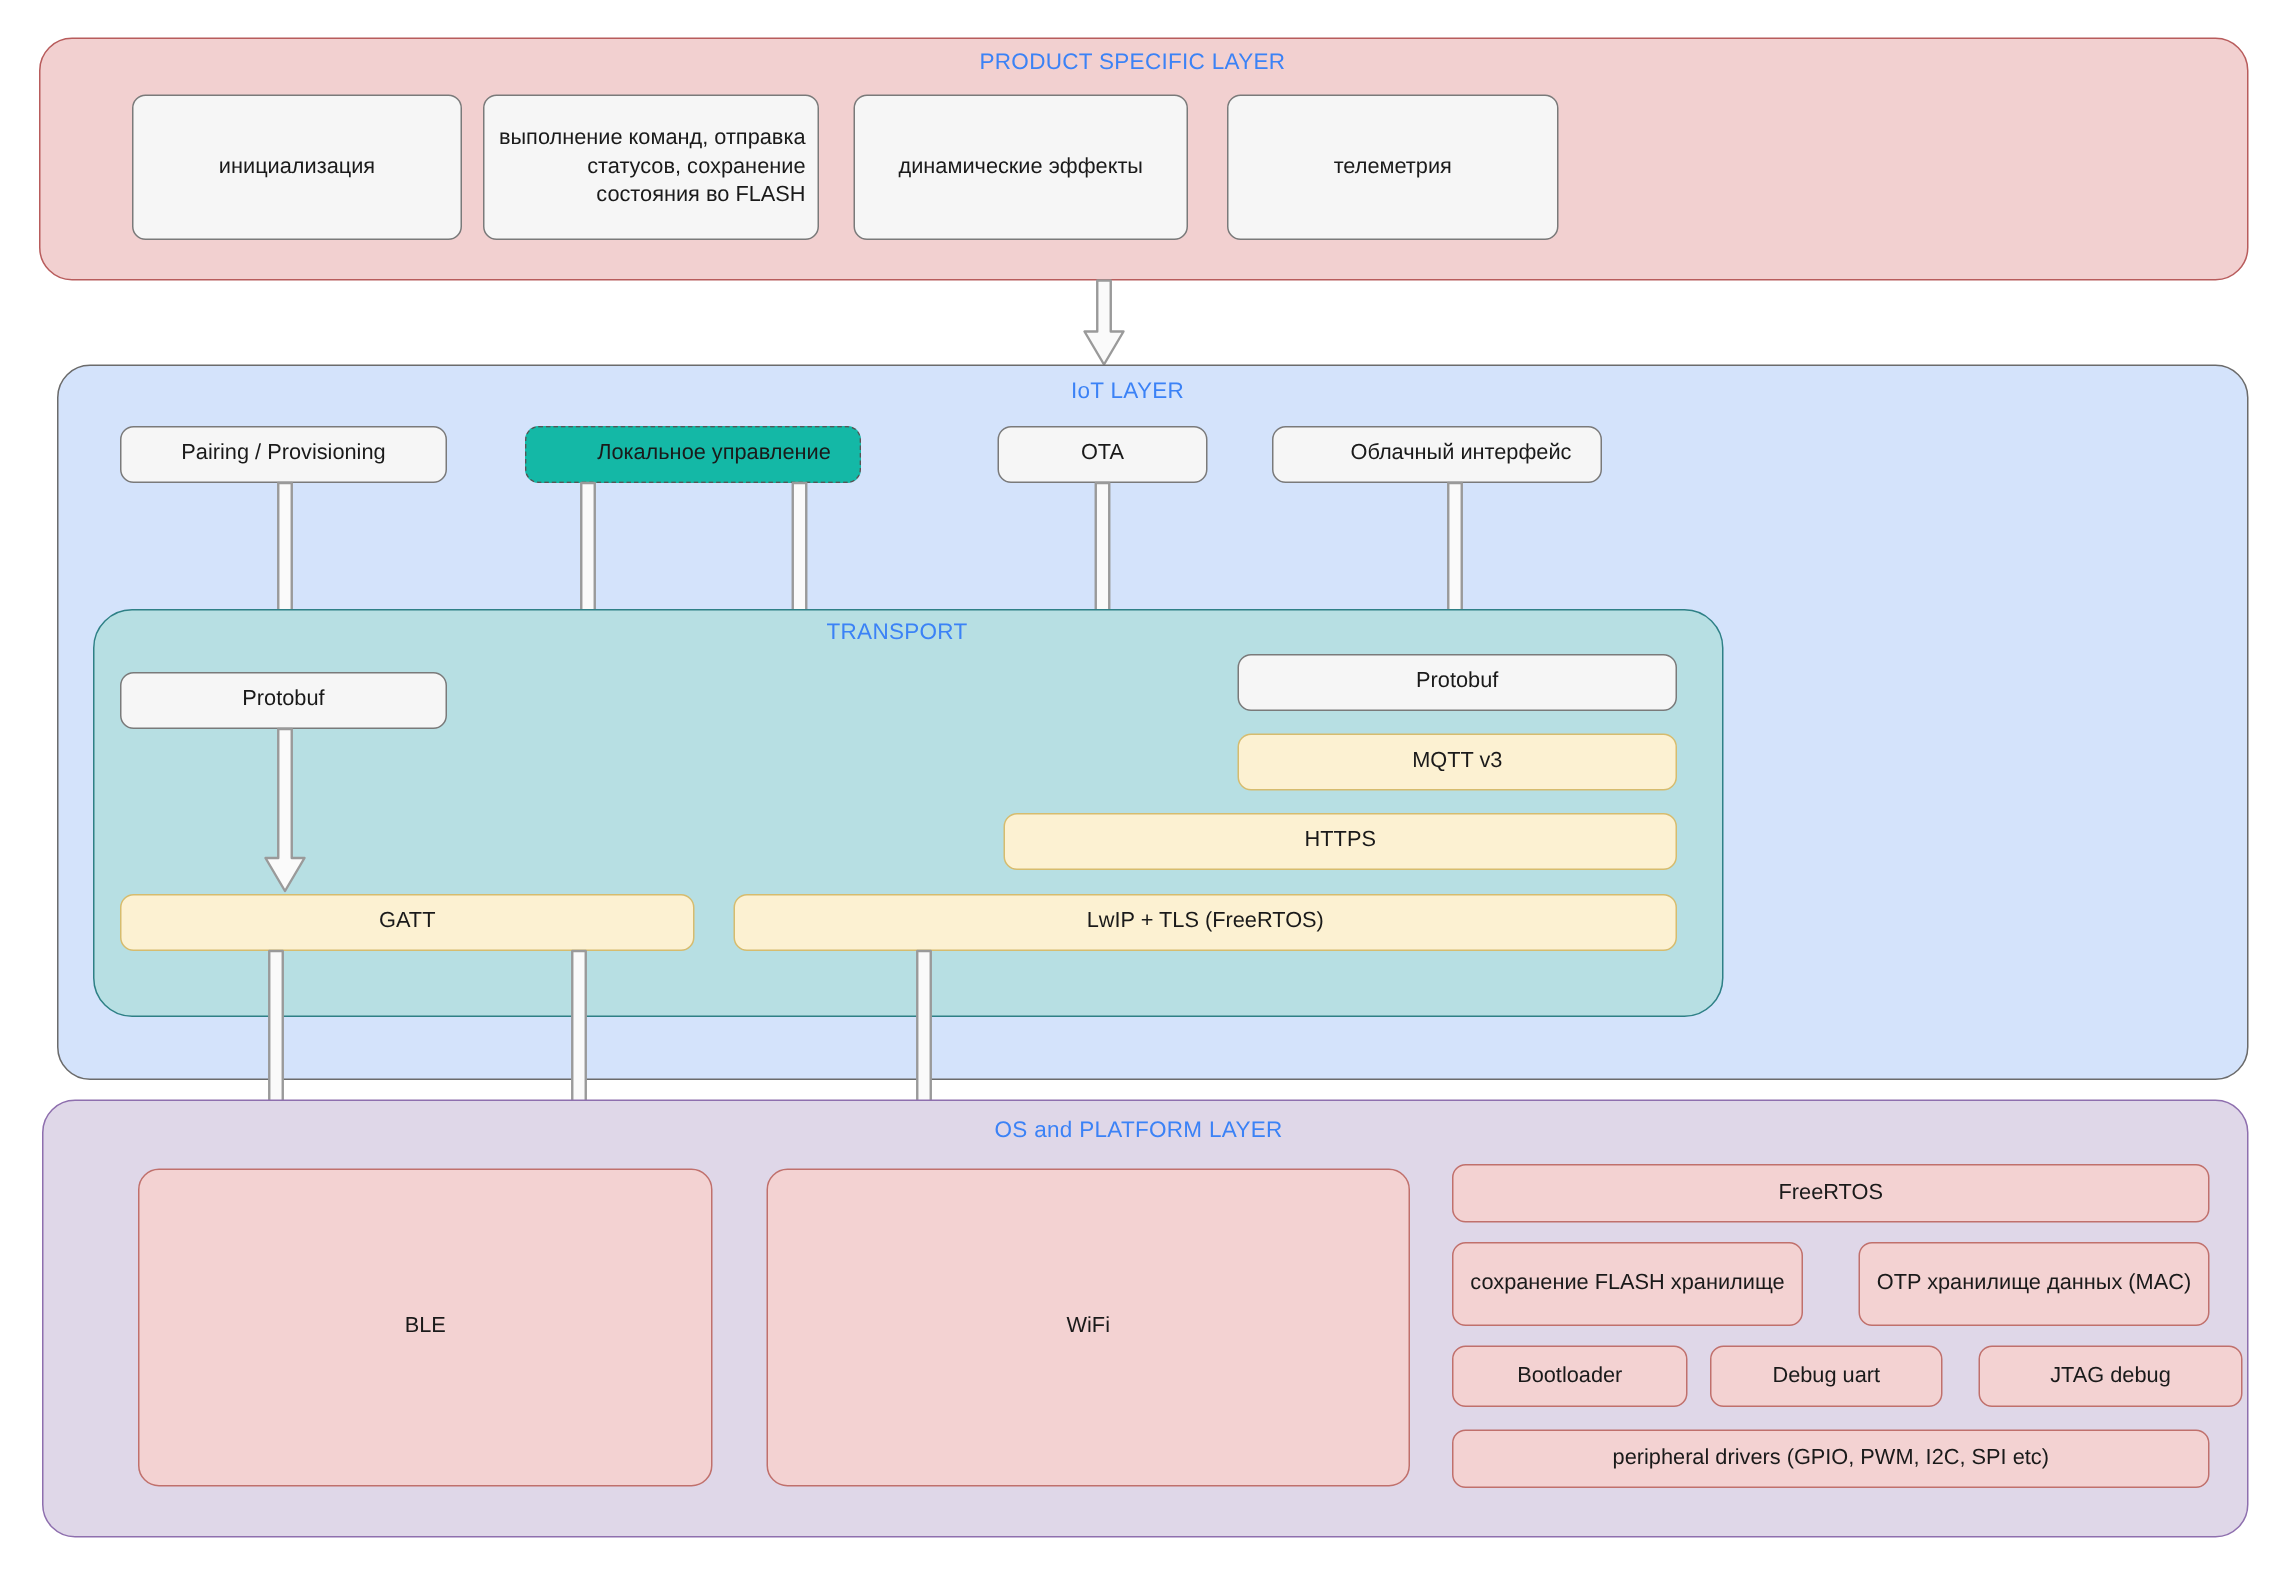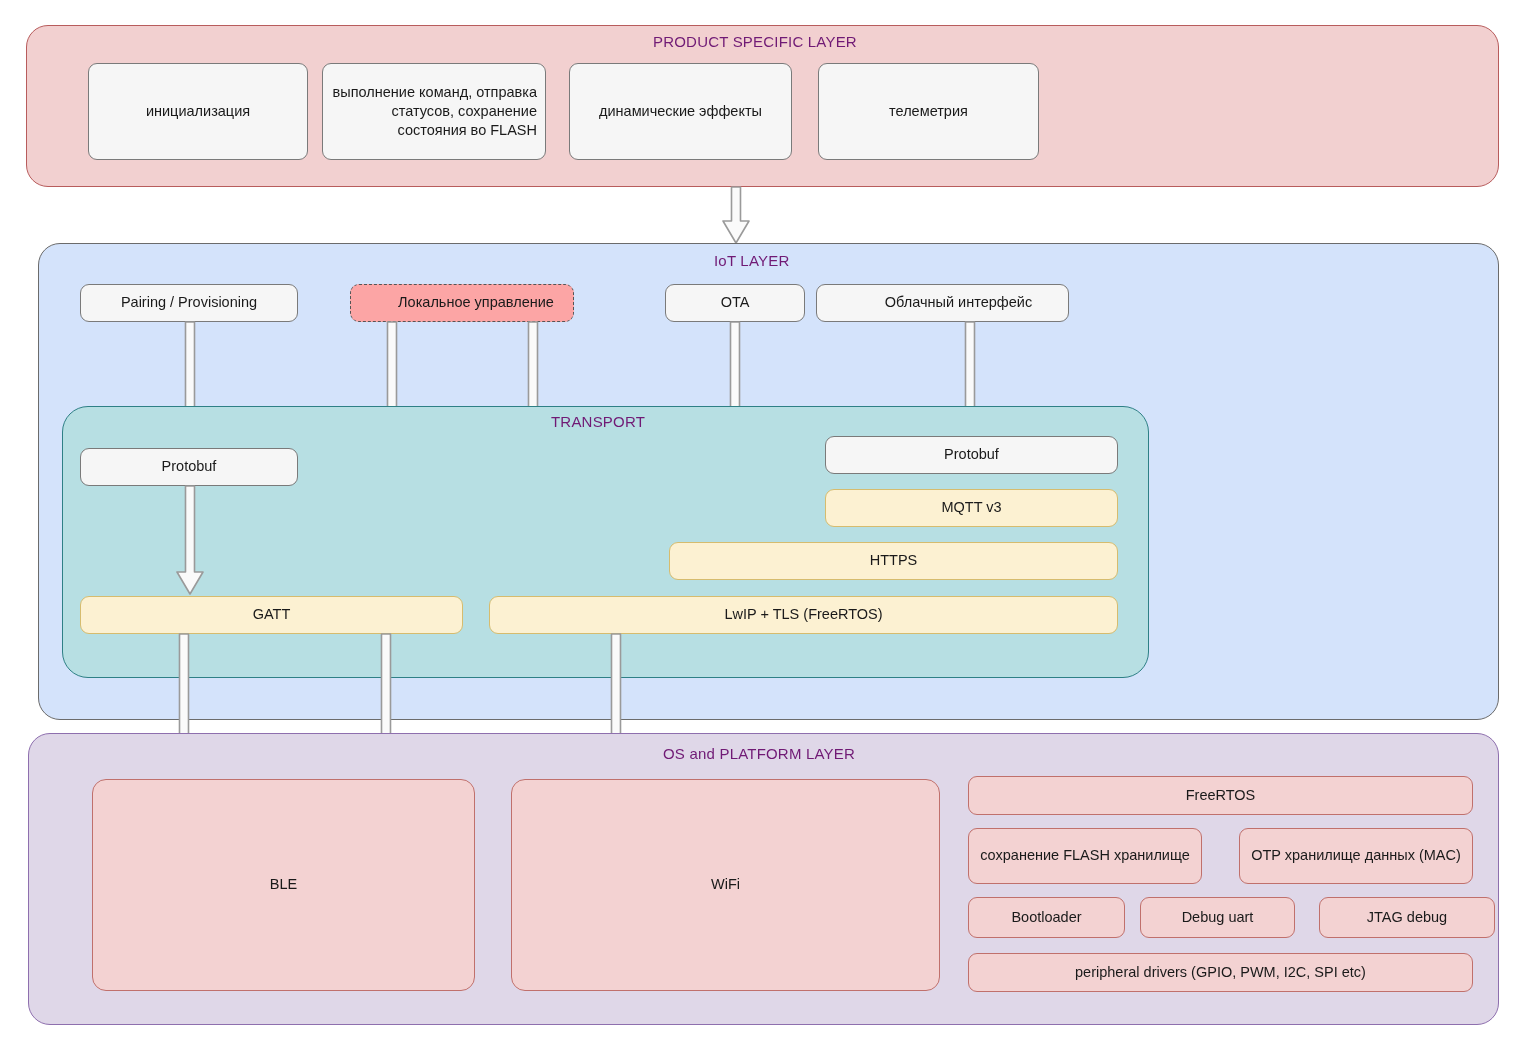--- a/index.html
+++ b/index.html
@@ -21,21 +21,21 @@
 
   
   .layer {
     position: absolute;
     box-sizing: border-box;
     border-radius: 22px;
   }
   .layer-title {
     position: absolute;
     font-size: 15px;
-    color: #701a75;
+    color: #3b82f6;
     letter-spacing: 0.2px;
     white-space: nowrap;
   }
 
   #product-layer {
     left: 26px; top: 25px; width: 1473px; height: 162px;
     background: #F2D0D0;
     border: 1.6px solid #B85C5C;
   }
   #iot-layer {
@@ -69,21 +69,21 @@
     color: #1a1a1a;
     line-height: 1.32;
     padding: 3px 8px;
   }
   .node-grey {
     background: #F6F6F6;
     border: 1.5px solid #7A7A7A;
     border-radius: 9px;
   }
   .node-grey-dashed {
-    background: #fca5a5;
+    background: #14b8a6;
     border: 1.6px dashed #555555;
     border-radius: 9px;
     padding-left: 36px;
   }
   .node-yellow {
     background: #FCF1D2;
     border: 1.5px solid #D6BC6E;
     border-radius: 9px;
   }
   .node-pink {
@@ -122,21 +122,21 @@
       <path d="M9.5 0 L18.5 0 L18.5 34 L27 34 L14 56 L1 34 L9.5 34 Z" fill="#FAFAFA" stroke="#9A9A9A" stroke-width="1.6" stroke-linejoin="round"></path>
     </svg>
   </div>
 
   <div class="layer" id="iot-layer"></div>
   <div class="layer-title" style="left:714px; top:252px;">IoT LAYER</div>
 
   <div class="node node-grey" style="left:80px; top:284px; width:218px; height:38px;">Pairing / Provisioning</div>
   <div class="node node-grey-dashed" style="left:350px; top:284px; width:224px; height:38px;">Локальное управление</div>
   <div class="node node-grey" style="left:665px; top:284px; width:140px; height:38px;">OTA</div>
-  <div class="node node-grey" style="left:816px; top:284px; width:253px; height:38px;padding-left:40px;">Облачный интерфейс</div>
+  <div class="node node-grey" style="left:848px; top:284px; width:220px; height:38px;padding-left:40px;">Облачный интерфейс</div>
 
   <div class="arrow" style="left:176px; top:322px;">
     <svg width="28" height="126" viewBox="0 0 28 126">
       <path d="M9.5 0 L18.5 0 L18.5 102 L27 102 L14 124 L1 102 L9.5 102 Z" fill="#FAFAFA" stroke="#9A9A9A" stroke-width="1.6" stroke-linejoin="round"></path>
     </svg>
   </div>
 
   <div class="arrow" style="left:378px; top:322px;">
     <svg width="28" height="274" viewBox="0 0 28 274">
       <path d="M9.5 0 L18.5 0 L18.5 250 L27 250 L14 272 L1 250 L9.5 250 Z" fill="#FAFAFA" stroke="#9A9A9A" stroke-width="1.6" stroke-linejoin="round"></path>

